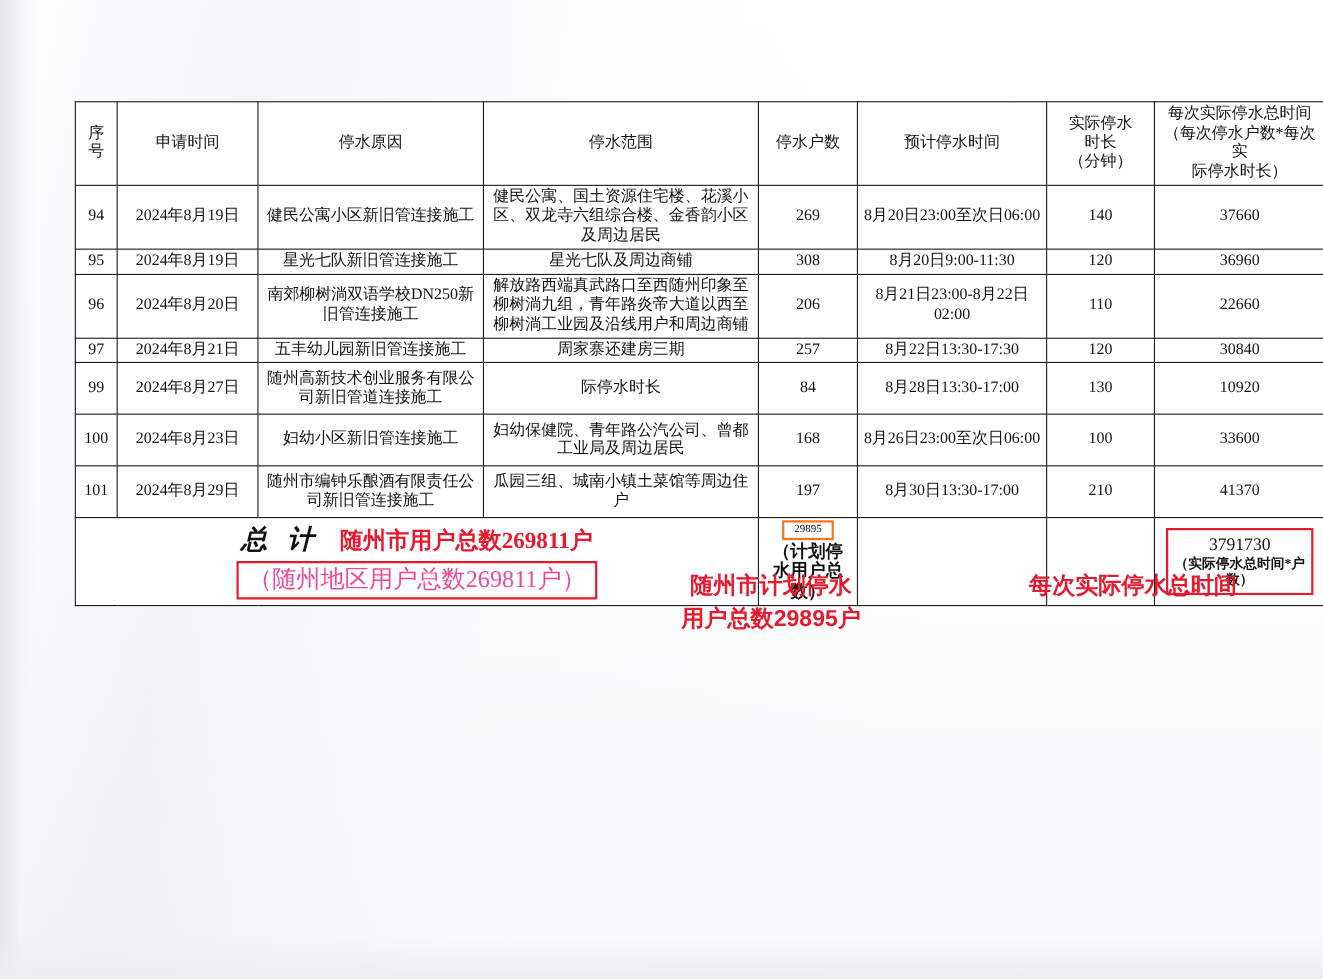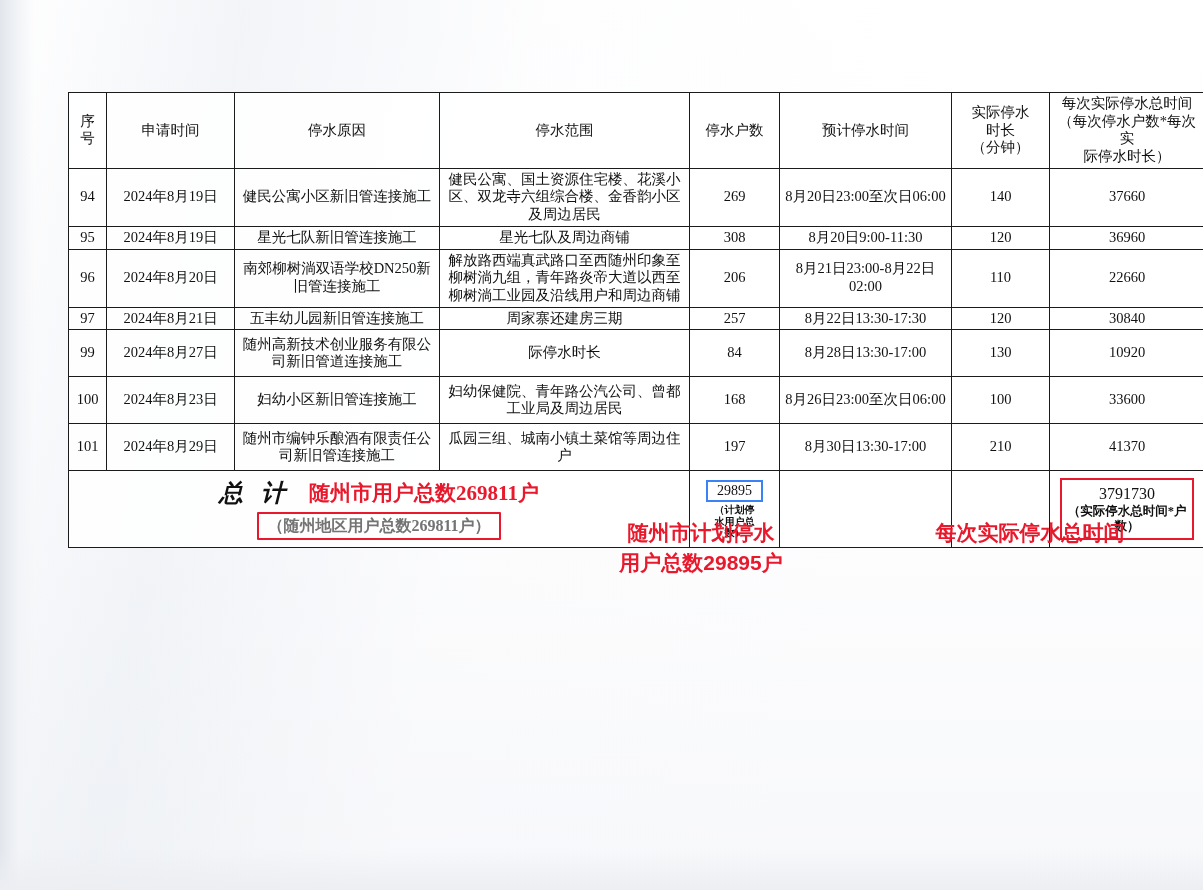--- a/index.html
+++ b/index.html
@@ -101,39 +101,39 @@
     flex-direction: column;
     align-items: center;
     justify-content: center;
     gap: 4px;
   }
   .ann-top {
     font-size: 21px;
     line-height: 1.1;
   }
   .boxed-text {
-    font-size: 16px;
-    font-weight: bold;
-    color: #737373;
+    font-size: 22px;
+    font-weight: normal;
+    color: #ec4899;
   }
   .total-mid {
     display: flex;
     flex-direction: column;
     align-items: center;
     justify-content: center;
     line-height: 1.15;
   }
   .num-boxed {
-    border: 2px solid #3b82f6;
+    border: 2px solid #f97316;
     padding: 1px 9px;
-    font-size: 14px;
+    font-size: 10px;
     margin-bottom: 2px;
   }
   .mid-sub {
-    font-size: 10px;
+    font-size: 16px;
     font-weight: bold;
     line-height: 1.15;
     width: 74px;
   }
   .total-right-box {
     border: 2px solid #e8192c;
     padding: 4px 6px;
     display: inline-block;
   }
   .right-num { font-size: 16px; }

